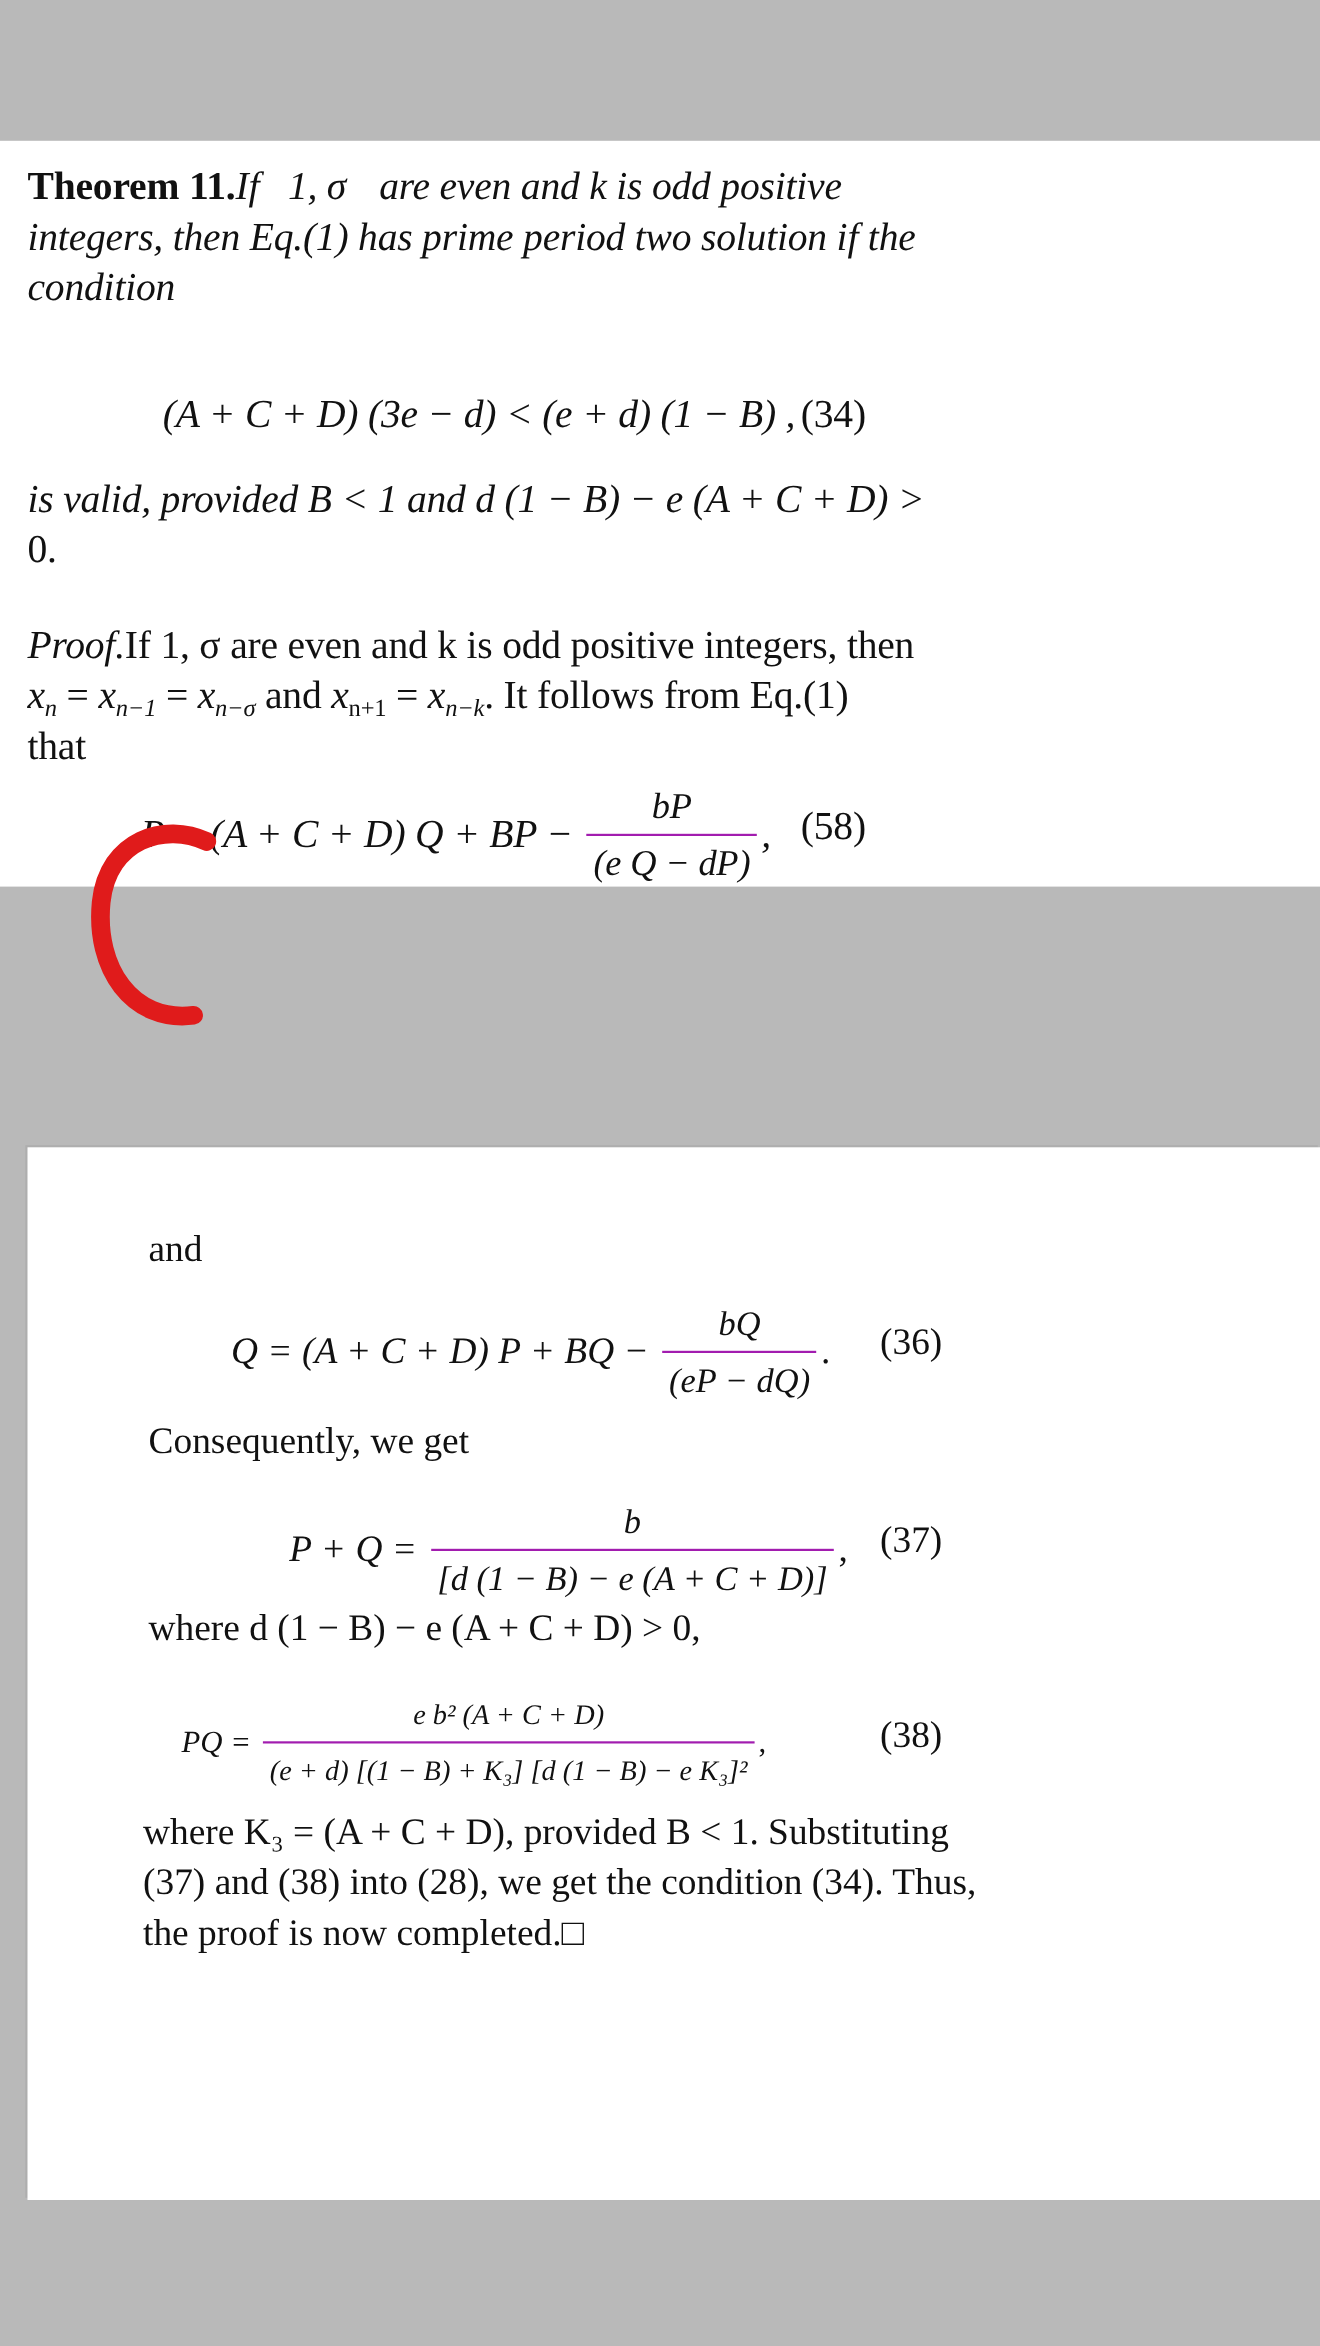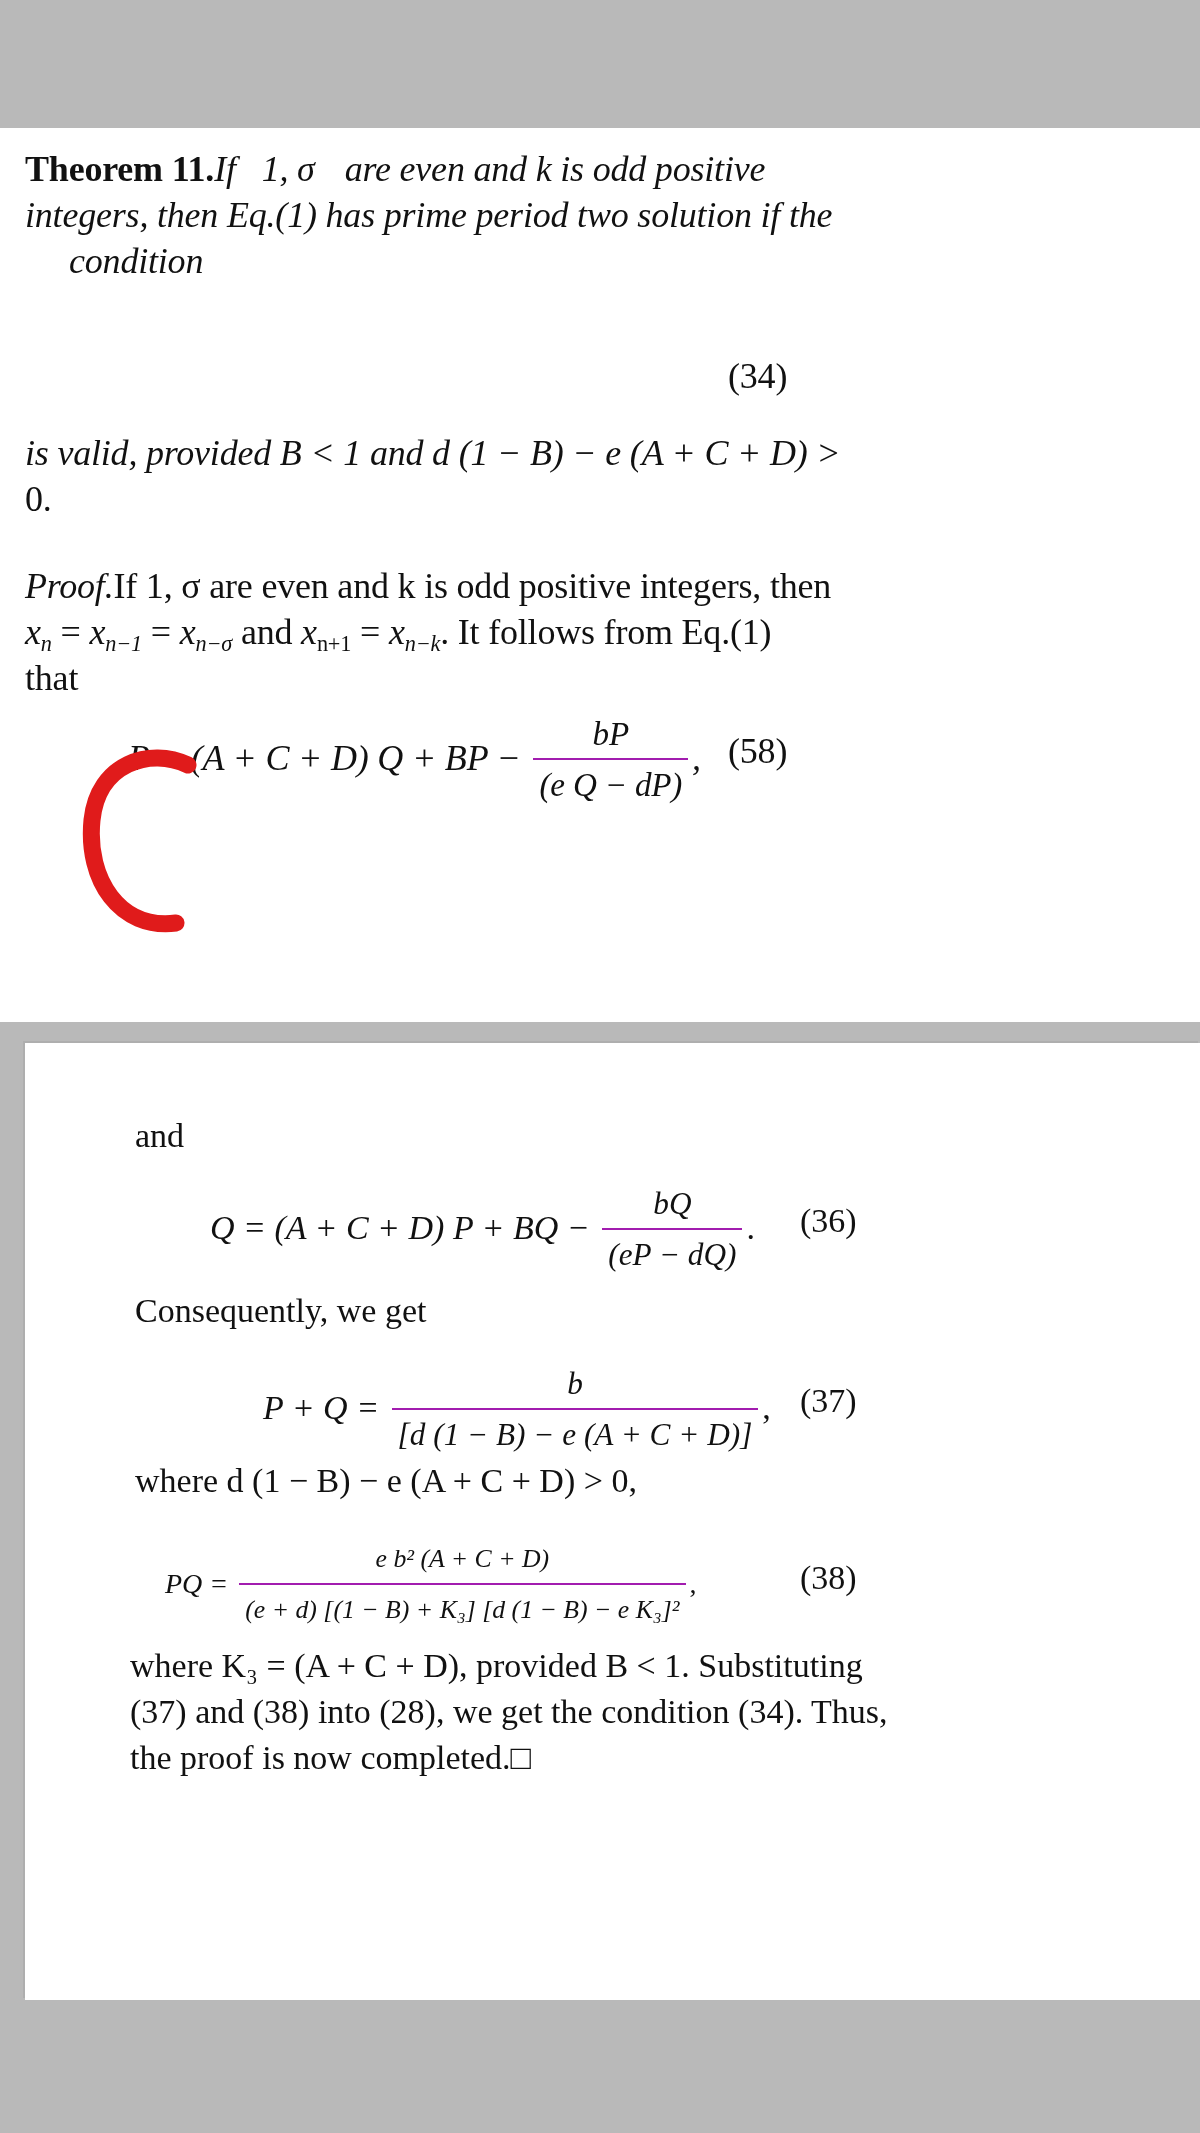--- a/index.html
+++ b/index.html
@@ -5,21 +5,21 @@
   html,body{margin:0;padding:0;}
   body{
     width:1200px;height:2133px;
     background:#b9b9b9;
     font-family:"Liberation Serif","DejaVu Serif",serif;
     position:relative;overflow:hidden;
   }
   
   .page{position:absolute;background:#ffffff;overflow:hidden;}
   #page-top{
-    left:0;top:128px;width:1200px;height:894px;
+    left:0;top:128px;width:1200px;height:678px;
   }
   #page-bottom{
     left:25px;top:1043px;width:1175px;height:957px;
     box-shadow:-2px -2px 0 rgba(0,0,0,.06);
   }
   .it{font-style:italic;}
   .bd{font-weight:bold;}
 
   
   #page-top .body{
@@ -47,22 +47,23 @@
 </head>
 <body style="background: rgb(185, 185, 185);">
 
 <div class="page" id="page-top">
 
   <div class="line body" style="top:18px;left:25px;">
     <span class="bd">Theorem 11.</span><span class="it">If</span><span style="display:inline-block;width:26px"></span><span class="it">1, σ</span><span style="display:inline-block;width:30px"></span><span class="it">are even and k is odd positive</span>
   </div>
 
   <div class="line body it" style="top:64px;left:25px;">integers, then Eq.(1) has prime period two solution if the</div>
-  <div class="line body it" style="top:110px;left:25px;margin-left:44px;">condition</div>
+  <div class="line body it" style="top:110px;left:25px;">condition</div>
 
+  <div class="line body it" style="top:225px;left:148px;">(A + C + D) (3e − d) &lt; (e + d) (1 − B) ,</div>
   <div class="line body" style="top:225px;left:728px;">(34)</div>
 
   <div class="line body it" style="top:302px;left:25px;">is valid, provided B &lt; 1 and  d (1 − B) − e (A + C + D) &gt;</div>
   <div class="line body" style="top:348px;left:25px;">0.</div>
 
   <div class="line body" style="top:435px;left:25px;">
     <span class="it">Proof.</span><span>If  1, σ  are even and k is odd positive integers, then</span>
   </div>
   <div class="line body" style="top:481px;left:25px;text-align:right;">
     <span class="it">x</span><span class="sub">n</span> = <span class="it">x</span><span class="sub">n−1</span> = <span class="it">x</span><span class="sub">n−σ</span>

